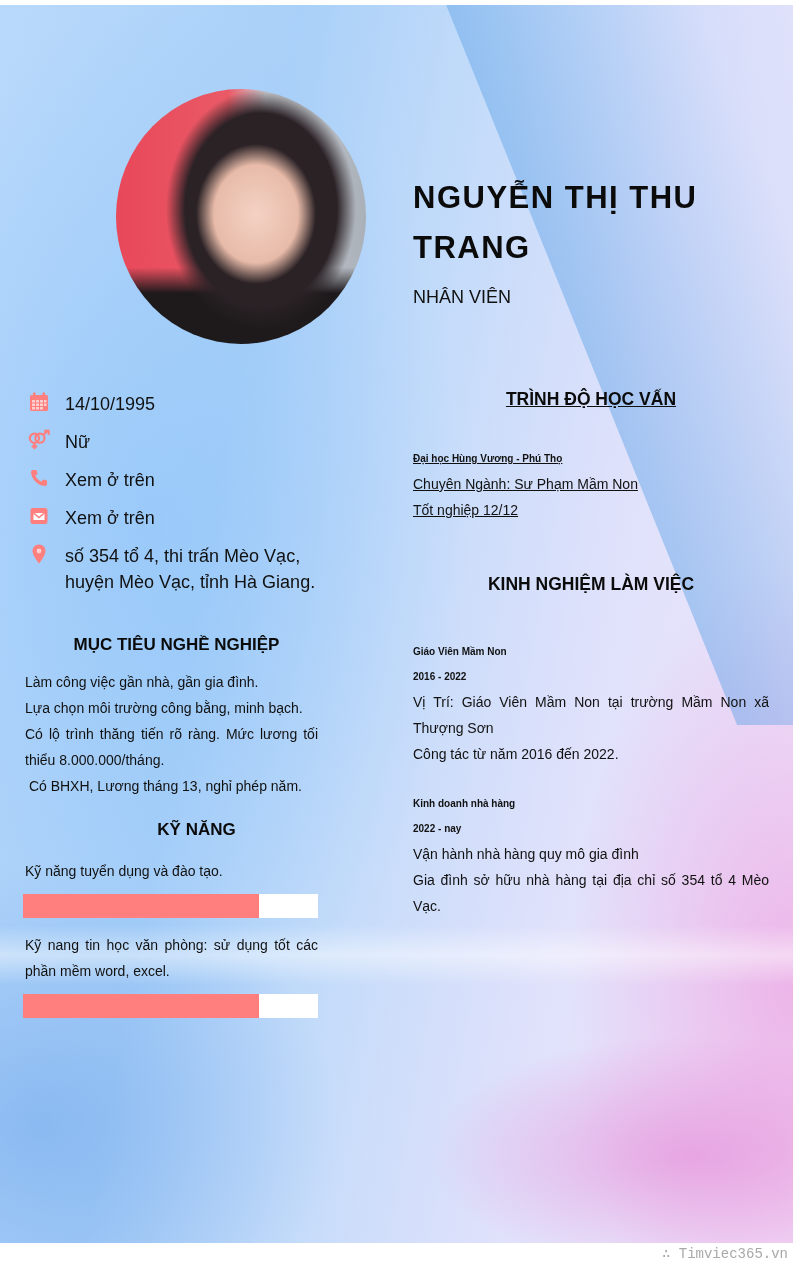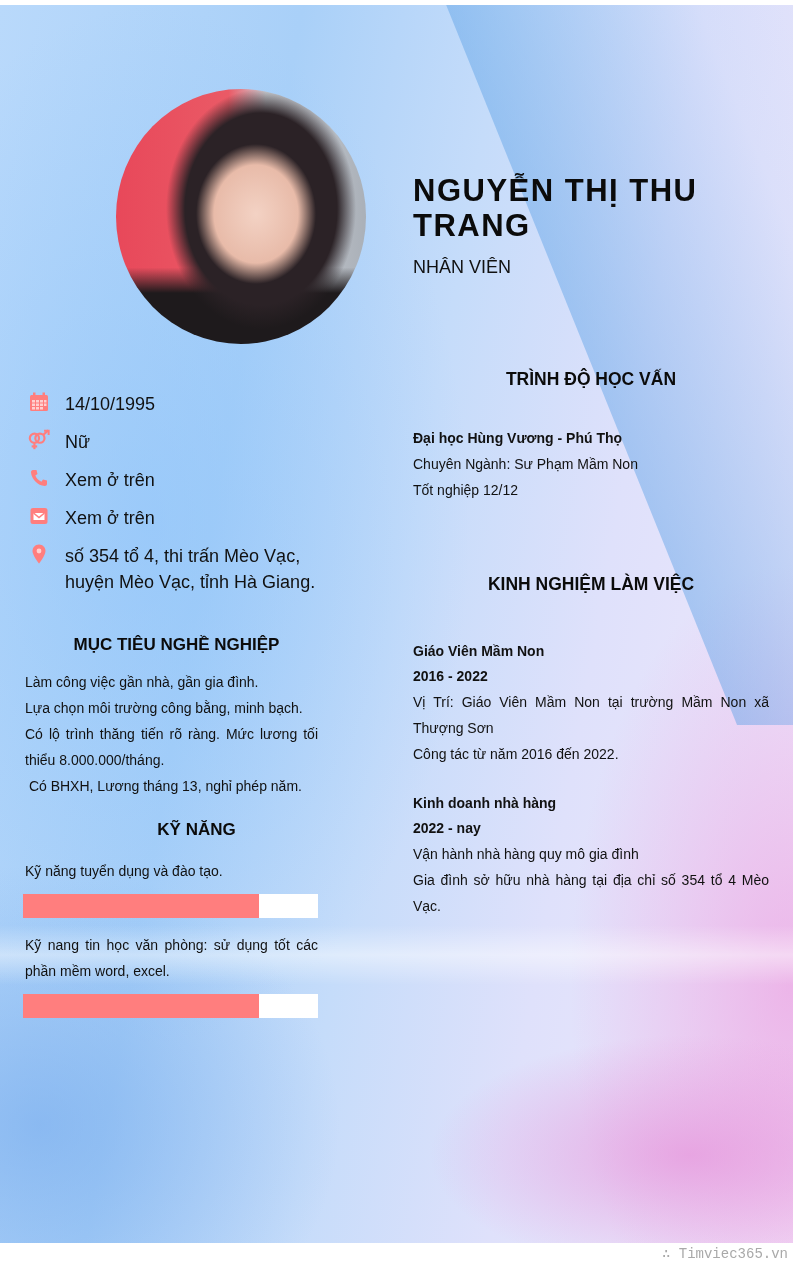--- a/index.html
+++ b/index.html
@@ -30,44 +30,44 @@
     overflow: hidden;
     background:
       radial-gradient(ellipse 60px 70px at 140px 125px, #f3d2c4 0%, #e8bba9 70%, rgba(232,187,169,0) 100%),
       radial-gradient(ellipse 95px 120px at 145px 120px, #2b2226 0%, #2b2226 80%, rgba(43,34,38,0) 100%),
       linear-gradient(180deg, rgba(0,0,0,0) 70%, #1e1a1c 80%),
       linear-gradient(90deg, #e8485a 0%, #ea5a66 45%, #cfd3d8 60%, #aab0b8 100%);
     z-index: 2;
   }
 
   .name-block { position: absolute; left: 413px; top: 168px; width: 360px; z-index: 2; }
-  .name { font-size: 31px; font-weight: 700; letter-spacing: 1.5px; line-height: 35px; color: #0b0b0b; }
+  .name { font-size: 31px; font-weight: 700; letter-spacing: 1.5px; line-height: 50px; color: #0b0b0b; }
   .role { font-size: 18px; margin-top: 14px; color: #111; }
 
   .contact { position: absolute; left: 28px; top: 386px; width: 300px; z-index: 2; }
   .contact-row { display: flex; align-items: flex-start; font-size: 18px; line-height: 26px; margin-bottom: 12px; }
   .contact-row .ico { width: 22px; height: 22px; margin-right: 15px; flex: 0 0 22px; display: flex; align-items: center; justify-content: center; margin-top: 0px; }
   .contact-row .txt { flex: 1; }
 
   .section-title { font-size: 17px; font-weight: 700; color: #0b0b0b; }
 
   .objective { position: absolute; left: 25px; top: 630px; width: 293px; z-index: 2; }
   .objective .section-title { text-align: center; margin-bottom: 14px; padding-left: 10px; }
   .objective p { font-size: 14px; line-height: 26px; text-align: justify; }
 
   .skills { position: absolute; left: 23px; top: 815px; width: 295px; z-index: 2; }
   .skills .section-title { margin-left: 52px; margin-bottom: 18px; text-align: center; }
   .skill-text { font-size: 14px; line-height: 26px; text-align: justify; padding-left: 2px; }
   .bar { width: 295px; height: 24px; background: #ffffff; margin-top: 10px; margin-bottom: 14px; }
   .bar .fill { height: 100%; background: #ff7e7e; }
 
-  .education { position: absolute; left: 413px; top: 364px; width: 356px; z-index: 2; }
+  .education { position: absolute; left: 413px; top: 384px; width: 356px; z-index: 2; text-decoration: underline; }
   .education .section-title, .experience .section-title { text-align: center; font-size: 17.5px; }
   .block { margin-top: 36px; }
-  .block .title { font-size: 14px; font-weight: 700; line-height: 25px; }
+  .block .title { font-size: 10px; font-weight: 700; line-height: 25px; }
   .block .line { font-size: 14px; line-height: 26px; text-align: justify; }
   .experience { position: absolute; left: 413px; top: 569px; width: 356px; z-index: 2; }
   .exp-item { margin-bottom: 24px; }
   .experience .exp-list { margin-top: 44px; }
 
   .footer { position: absolute; right: 12px; top: 1245px; font-family: "Liberation Mono", "DejaVu Sans Mono", monospace; font-size: 14px; color: #a9a9a9; }
 </style>
 </head>
 <body>
 

